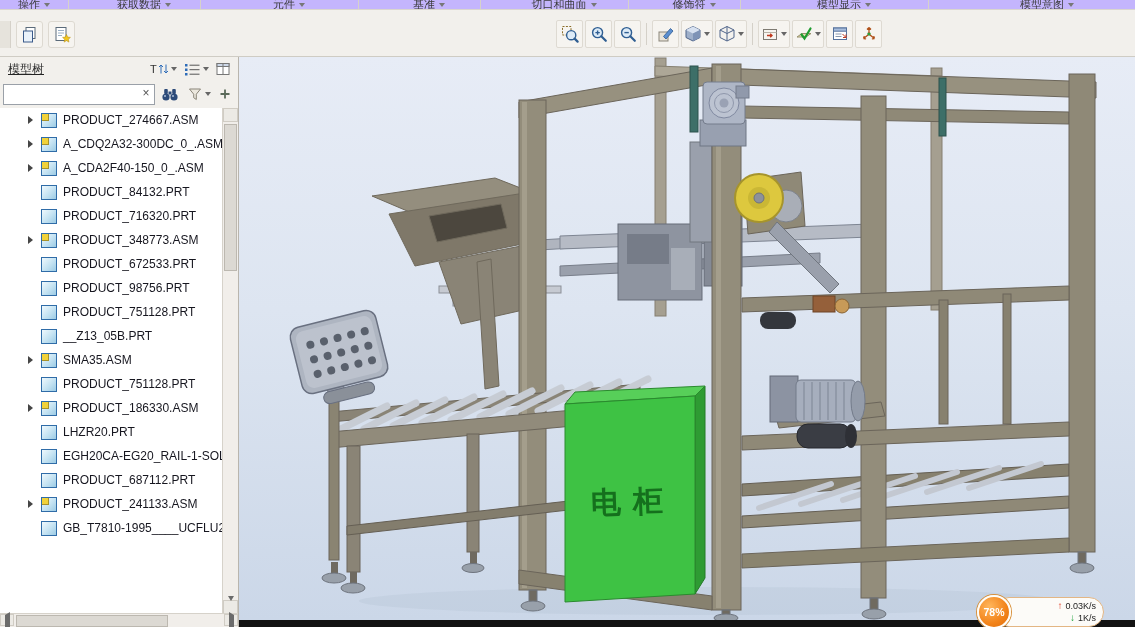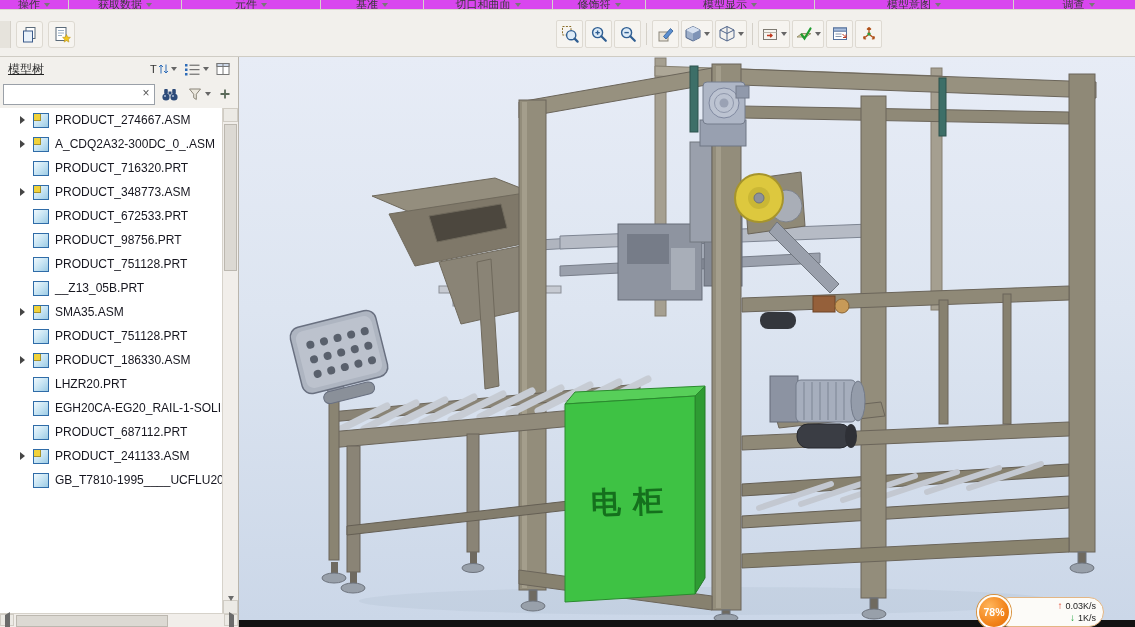--- a/index.html
+++ b/index.html
@@ -1,22 +1,22 @@
 <!DOCTYPE html>
 <html><head>
 <meta charset="utf-8">
 <style>
   html,body{margin:0;padding:0;background:#e8e6e1;}
   button{font-family:inherit;}
   #app{position:relative;width:1135px;height:627px;overflow:hidden;background:#f2f0ec;
        font-family:"Liberation Sans","DejaVu Sans",sans-serif;color:#222;}
 
   
-  .menustrip{position:absolute;top:0;left:0;width:100%;height:9px;background:#d946ef;
-             border-bottom:1px solid #dad6ce;overflow:hidden;display:flex;z-index:6;}
+  .menustrip{position:absolute;top:0;left:0;width:100%;height:9px;background:#c4b5fd;
+             border-bottom:1px solid #dad6ce;overflow:hidden;display:flex;z-index:6;gap:19px;}
   .mgroup{height:20px;margin-top:-6px;display:flex;align-items:center;justify-content:center;
           gap:4px;font-size:11px;color:#3a3a3a;border-right:1px solid #d6d2ca;flex:0 0 auto;}
   .mcaret{width:0;height:0;border-left:3px solid transparent;border-right:3px solid transparent;
           border-top:4px solid #777;margin-top:1px;}
 
   
   .toolbar-row{position:absolute;top:9px;left:0;width:100%;height:47px;background:#f2f0ec;
                border-bottom:1px solid #cfccc4;z-index:5;}
   .edge-icon{position:absolute;left:0;top:12px;width:10px;height:27px;overflow:hidden;
              background:#e6e3dc;border-right:1px solid #d5d1c9;}
@@ -40,21 +40,21 @@
   .tree-search{height:24px;display:flex;align-items:center;padding:0 3px;gap:3px;}
   .search-wrap{position:relative;width:150px;height:19px;background:#fff;border:1px solid #9aa0a8;flex:0 0 auto;}
   .search-wrap input{position:absolute;inset:0;border:none;outline:none;font-size:11px;
                      padding:0 16px 0 4px;background:transparent;font-family:inherit;}
   .clear-x{position:absolute;right:1px;top:0;width:14px;height:17px;border:none;background:none;
            color:#555;font-size:12px;line-height:17px;padding:0;cursor:pointer;}
   .sbtn{height:20px;background:none;border:none;display:flex;align-items:center;justify-content:center;
         gap:2px;padding:0 2px;cursor:pointer;}
 
   .tree-list{position:absolute;top:52px;left:0;width:223px;bottom:13px;background:#fff;overflow:hidden;}
-  .tree-row{height:24px;display:flex;align-items:center;padding-left:20px;white-space:nowrap;
+  .tree-row{height:24px;display:flex;align-items:center;padding-left:28px;white-space:nowrap;
             overflow:hidden;cursor:default;}
   .arrow{width:13px;flex:0 0 13px;display:flex;align-items:center;}
   .arrow.on::before{content:"";width:0;height:0;border-left:5px solid #454545;
                     border-top:4px solid transparent;border-bottom:4px solid transparent;}
   .ticon{width:14px;height:13px;flex:0 0 14px;margin-right:6px;position:relative;
          border:1px solid #2f6ca8;background:linear-gradient(135deg,#f0f9fd 0%,#c3e2f2 55%,#9ccbe4 100%);}
   .ticon.asm::after{content:"";position:absolute;left:0;top:0;width:6px;height:6px;background:#f1d23a;
                     border-right:1px solid #a8922a;border-bottom:1px solid #a8922a;}
   .tlabel{font-size:12px;color:#16161f;}
 
@@ -301,20 +301,30 @@
     <div class="tree-list">
       <div class="tree-row">
           <span class="arrow on"></span>
           <span class="ticon asm"></span>
           <span class="tlabel">PRODUCT_274667.ASM</span>
         </div>
       <div class="tree-row">
           <span class="arrow on"></span>
           <span class="ticon asm"></span>
           <span class="tlabel">A_CDQ2A32-300DC_0_.ASM</span>
+        </div>
+      <div class="tree-row">
+          <span class="arrow on"></span>
+          <span class="ticon asm"></span>
+          <span class="tlabel">A_CDA2F40-150_0_.ASM</span>
+        </div>
+      <div class="tree-row">
+          <span class="arrow"></span>
+          <span class="ticon prt"></span>
+          <span class="tlabel">PRODUCT_84132.PRT</span>
         </div>
       <div class="tree-row">
           <span class="arrow"></span>
           <span class="ticon prt"></span>
           <span class="tlabel">PRODUCT_716320.PRT</span>
         </div>
       <div class="tree-row">
           <span class="arrow on"></span>
           <span class="ticon asm"></span>
           <span class="tlabel">PRODUCT_348773.ASM</span>

